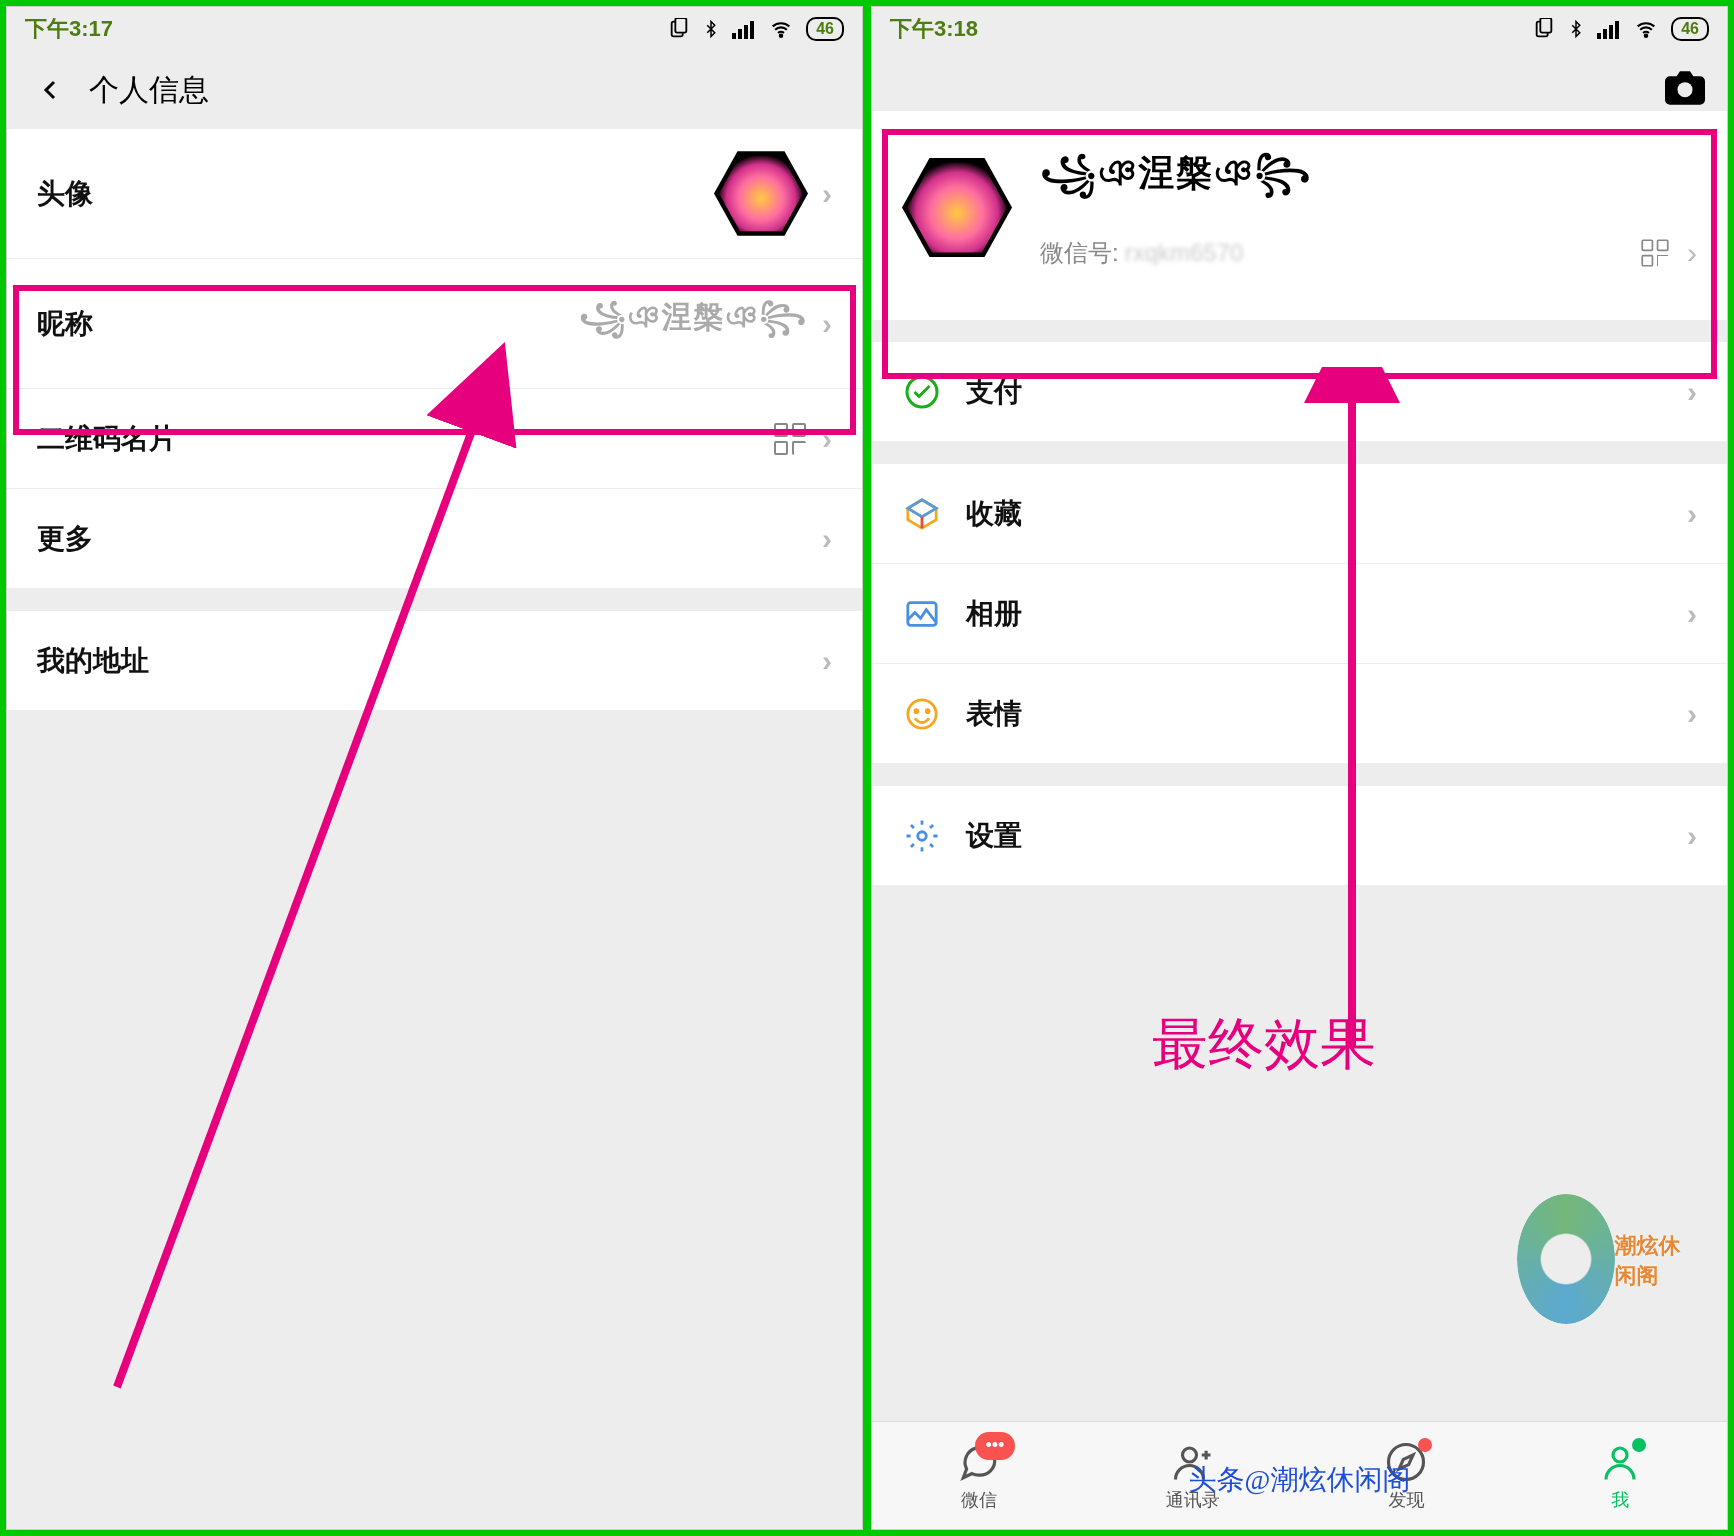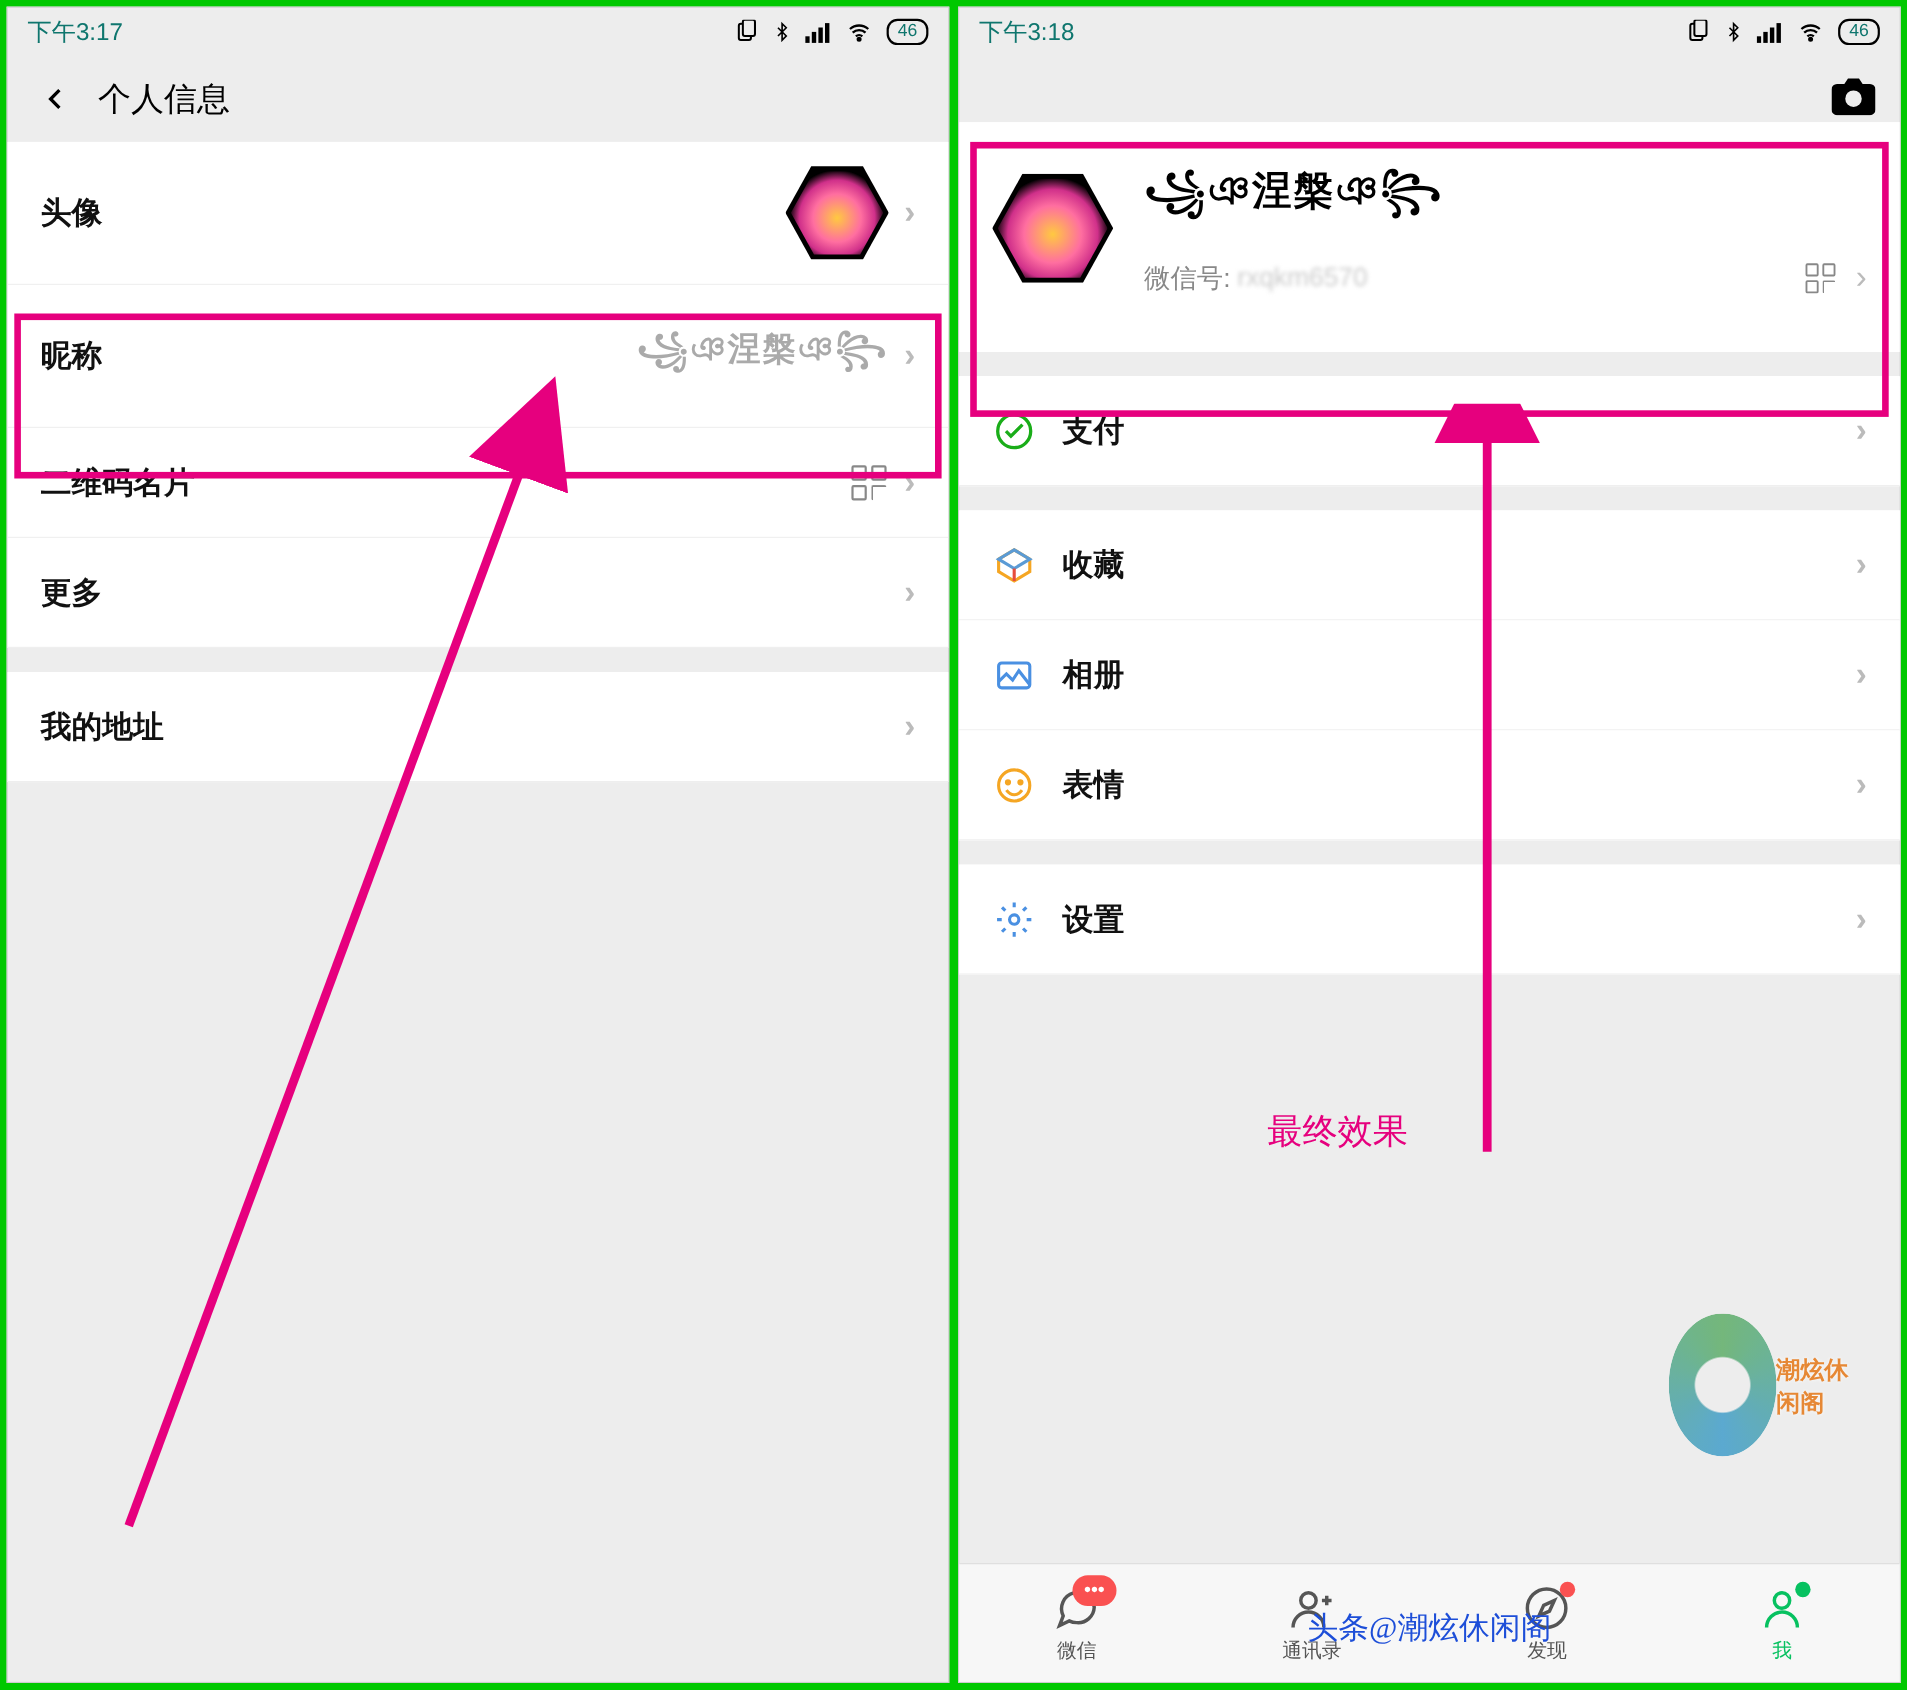--- a/index.html
+++ b/index.html
@@ -1,18 +1,18 @@
 <!DOCTYPE html>
 <html><head>
 <meta charset="utf-8">
 <style>
 *{margin:0;padding:0;box-sizing:border-box;font-family:-apple-system,"PingFang SC","Hiragino Sans GB","Microsoft YaHei",sans-serif;}
 body{background:#00c800;display:flex;gap:8px;padding:6px;width:1734px;height:1536px;}
 .phone{background:#ededed;width:862px;height:1524px;display:flex;flex-direction:column;position:relative;border:1px solid #ccc;}
-.status-bar{height:44px;display:flex;align-items:center;justify-content:space-between;padding:0 18px;font-size:22px;color:#0f766e;}
+.status-bar{height:44px;display:flex;align-items:center;justify-content:space-between;padding:0 18px;font-size:22px;color:#4d7c0f;font-weight:bold;}
 .status-left{display:flex;align-items:center;gap:4px;}
 .status-right{display:flex;align-items:center;gap:12px;}
 .status-right svg{display:block;}
 .nav-bar{height:78px;display:flex;align-items:center;padding:0 32px;font-size:30px;font-weight:500;gap:26px;}
 .back-icon{width:24px;height:24px;}
 .list{background:#fff;margin-top:0;font-weight:bold;}
 .list.gap{margin-top:22px;}
 .row{height:100px;display:flex;align-items:center;padding:0 30px;border-bottom:1px solid #eee;background:#fff;position:relative;}
 .row.tall{height:130px;}
 .row-label{font-size:28px;color:#111;}
@@ -35,21 +35,21 @@
 .profile-sub{font-size:24px;color:#888;display:flex;align-items:center;}
 .profile-sub .blur{color:#ccc;filter:blur(2px);margin-left:6px;}
 .camera-btn{position:absolute;top:20px;right:22px;}
 .menu-icon{width:40px;height:40px;display:flex;align-items:center;justify-content:center;margin-right:24px;}
 .bottom-tabs{margin-top:auto;height:108px;background:#f7f7f7;border-top:1px solid #ddd;display:flex;}
 .tab{flex:1;display:flex;flex-direction:column;align-items:center;justify-content:center;gap:4px;font-size:18px;color:#555;position:relative;}
 .tab.active{color:#07c160;}
 .tab-icon{width:44px;height:44px;display:flex;align-items:center;justify-content:center;position:relative;}
 .badge-dot{width:14px;height:14px;border-radius:50%;background:#fa5151;position:absolute;top:-2px;right:-4px;}
 .badge-pill{min-width:40px;height:28px;padding:0 8px;border-radius:14px;background:#fa5151;color:#fff;font-size:18px;display:flex;align-items:center;justify-content:center;position:absolute;top:-8px;right:-14px;}
-.annot-label{position:absolute;color:#e6007e;font-size:32px;font-weight:500;z-index:12;}
+.annot-label{position:absolute;color:#e6007e;font-size:56px;font-weight:500;z-index:12;}
 .watermark{position:absolute;right:30px;bottom:180px;width:180px;height:180px;opacity:.9;display:flex;flex-direction:row;align-items:center;justify-content:center;z-index:5;}
 .watermark .spiral{width:130px;height:130px;border-radius:50%;background:conic-gradient(from 0deg,#67b26f,#4ca2cd,#67b26f);mask:radial-gradient(circle,transparent 30%,#000 32%);-webkit-mask:radial-gradient(circle,transparent 30%,#000 32%);position:relative;}
 .watermark .spiral::after{content:"";position:absolute;inset:35%;border-radius:50%;background:radial-gradient(circle,#fff 30%,#e74c3c 40%,#c0392b 100%);}
 .watermark-text{font-size:22px;color:#e67e22;font-weight:600;margin-top:4px;text-shadow:0 0 3px #fff;}
 .credit{position:absolute;bottom:30px;left:50%;transform:translateX(-50%);font-size:28px;color:#1d4ed8;z-index:6;font-family:Liberation Serif, serif;}
 .blur-text{filter:blur(3px);}
 </style>
 </head>
 <body>
 

